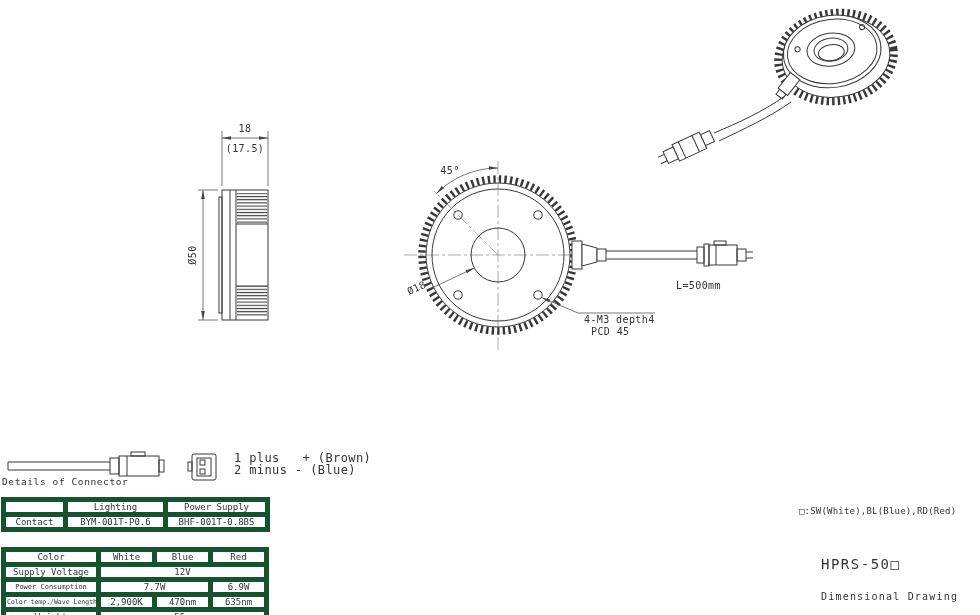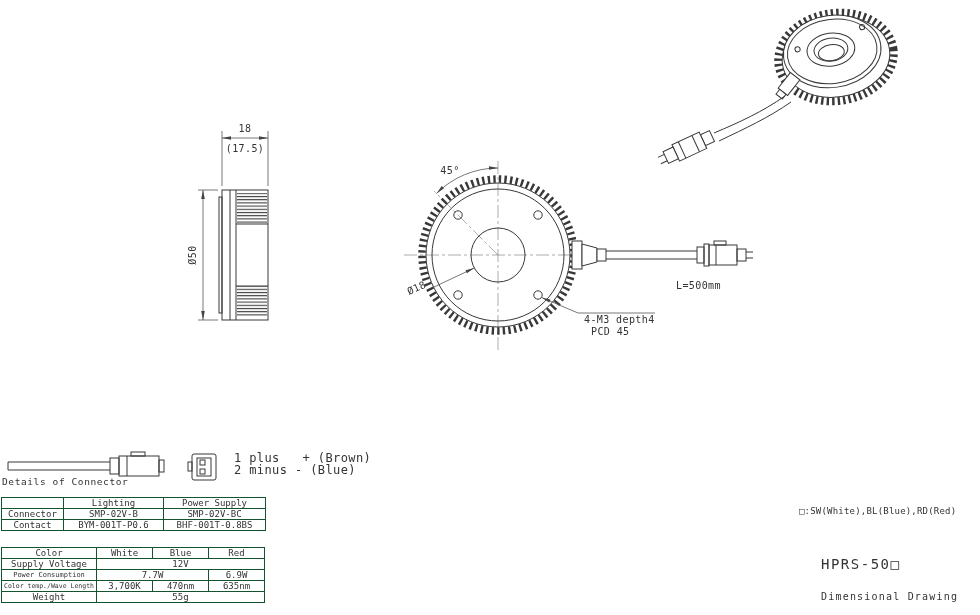--- a/index.html
+++ b/index.html
@@ -7,21 +7,21 @@
   html,body { width:980px; height:615px; background:#ffffff; overflow:hidden;
     font-family:"DejaVu Sans Mono", monospace; color:#333; }
   .sheet { position:absolute; left:0; top:0; width:980px; height:615px; }
   svg.layer { position:absolute; }
   #main-drawing { left:0; top:0; }
   #connector-drawing { left:0; top:446px; }
   svg text { font-family:"DejaVu Sans Mono", monospace; font-size:10px; fill:#333; letter-spacing:0.4px; }
   .conn-title { position:absolute; left:2px; top:429px; font-size:9.5px; letter-spacing:0.6px;margin-top:47px; }
   .conn-labels { position:absolute; left:234px; top:452px; font-size:12px; line-height:12px; white-space:pre; letter-spacing:0.4px; }
   table.spec { position:absolute; border-collapse:collapse; table-layout:fixed; font-size:9px; text-align:center; }
-  table.spec td { border:1px solid #14532d; font-weight:normal; padding:0 1px; height:11px; line-height:10px; white-space:nowrap; overflow:hidden; }
+  table.spec td { border:5px solid #14532d; font-weight:normal; padding:0 1px; height:11px; line-height:10px; white-space:nowrap; overflow:hidden; }
   #t1 { left:1px; top:497px; width:264px; }
   #t1 td { height:11px; }
   #t2 { left:1px; top:547px; width:263px; }
   .sm { font-size:7px; }
   .xs { font-size:6.5px; }
   .note-color { position:absolute; left:799px; top:506px; font-size:9px; letter-spacing:0.2px; }
   .note-model { position:absolute; left:821px; top:556px; font-size:14px; letter-spacing:1.5px; }
   .note-caption { position:absolute; left:821px; top:583px; font-size:10px; letter-spacing:1.2px;margin-top:8px; }
 </style>
 </head>
@@ -180,25 +180,20 @@
         <col style="width:100px">
         <col style="width:102px">
       </colgroup>
     <tbody>
       <tr>
         <td></td>
         <td>Lighting</td>
         <td>Power Supply</td>
       </tr>
       <tr>
-        <td>Connector</td>
-        <td>SMP-02V-B</td>
-        <td>SMP-02V-BC</td>
-      </tr>
-      <tr>
         <td>Contact</td>
         <td>BYM-001T-P0.6</td>
         <td>BHF-001T-0.8BS</td>
       </tr>
     </tbody>
   </table>
 
   <table id="t2" class="spec">
     <colgroup>
         <col style="width:95px">
@@ -217,21 +212,21 @@
         <td>Supply Voltage</td>
         <td colspan="3">12V</td>
       </tr>
       <tr>
         <td class="sm">Power Consumption</td>
         <td colspan="2">7.7W</td>
         <td>6.9W</td>
       </tr>
       <tr>
         <td class="xs">Color temp./Wave Length</td>
-        <td>3,700K</td>
+        <td>2,900K</td>
         <td>470nm</td>
         <td>635nm</td>
       </tr>
       <tr>
         <td>Weight</td>
         <td colspan="3">55g</td>
       </tr>
     </tbody>
   </table>
 

